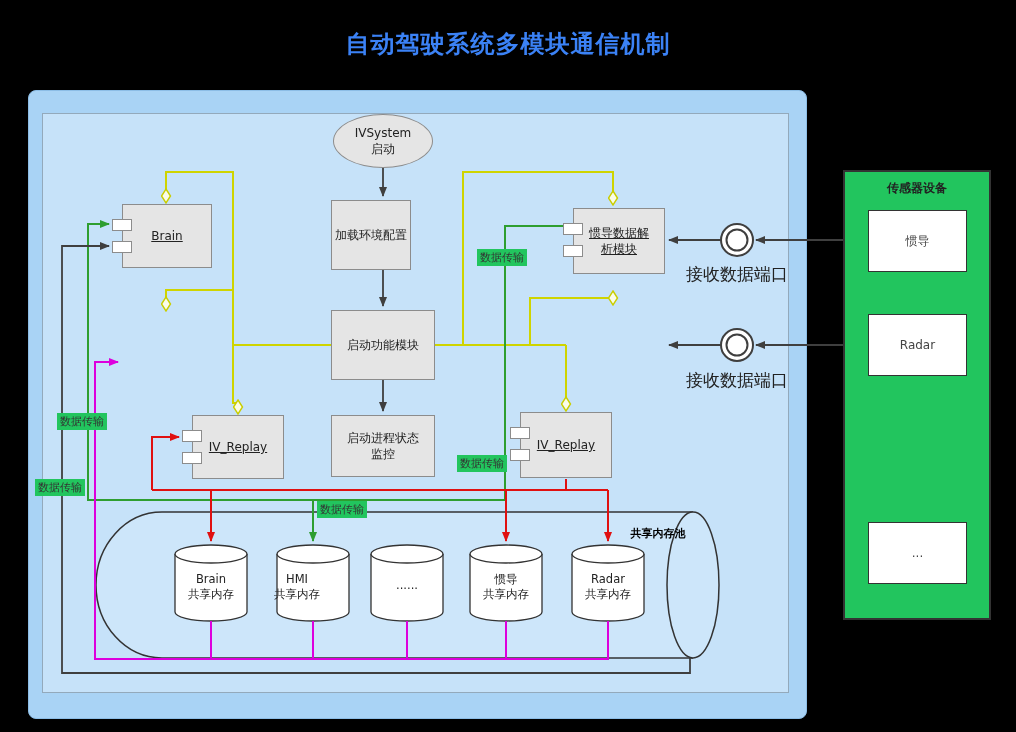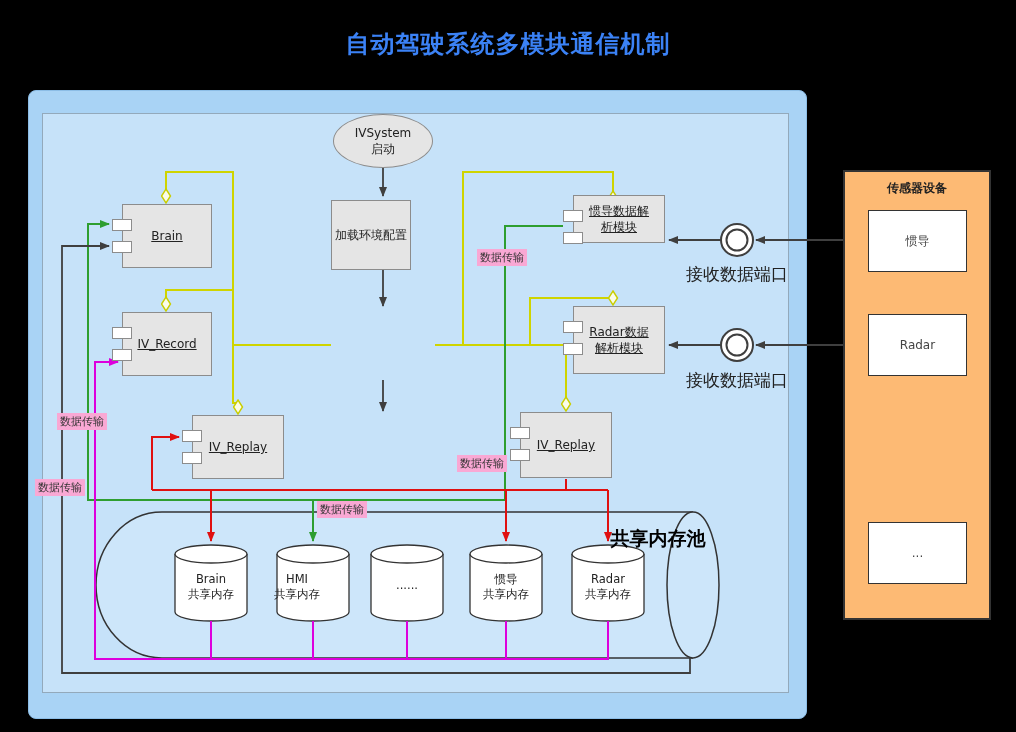--- a/index.html
+++ b/index.html
@@ -19,30 +19,30 @@
         line-height:1.35;}
   .ellipse{border-radius:50%;}
   .comp .lbl-u{text-decoration:underline;}
   .tab{position:absolute;left:-11px;width:20px;height:12px;background:#fff;
        border:1.5px solid #8c8c8c;box-sizing:border-box;}
   .tab.t1{top:14px;} .tab.t2{top:36px;}
   .txtpad{padding:0 10px;}
   .portlabel{position:absolute;width:120px;text-align:center;font-size:17px;
        color:#222;z-index:2;}
   .sensor-panel{position:absolute;left:843px;top:170px;width:148px;height:450px;
-       background:#fdba74;border:2px solid #333;z-index:2;box-sizing:border-box;}
+       background:#22c55e;border:2px solid #333;z-index:2;box-sizing:border-box;}
   .sensor-title{margin-top:8px;text-align:center;font-weight:bold;font-size:12px;color:#222;}
   .sensor-box{position:absolute;left:23px;width:99px;height:62px;background:#fff;
        border:1.5px solid #333;box-sizing:border-box;display:flex;align-items:center;
        justify-content:center;font-size:12px;color:#444;}
   .pool-label{position:absolute;left:600px;top:526px;width:116px;text-align:center;
-       font-weight:bold;font-size:19px;color:#000;z-index:2;}
+       font-weight:bold;font-size:11px;color:#000;z-index:2;}
   .cyl-label{position:absolute;width:90px;top:572px;text-align:center;font-size:11.5px;
        line-height:15px;color:#222;z-index:2;}
-  .edge-label{position:absolute;background:#f9a8d4;font-size:11px;color:#333;
+  .edge-label{position:absolute;background:#22c55e;font-size:11px;color:#333;
        padding:1px 3px;z-index:3;white-space:nowrap;}
 </style>
 </head>
 <body>
 
 <div class="stage">
 
   <div class="title">自动驾驶系统多模块通信机制</div>
 
   <div class="panel-outer"></div>
@@ -150,57 +150,53 @@
 
   <div class="node ellipse" style="left:333px;top:114px;width:100px;height:54px;">
     <span>IVSystem</span>
     <span>启动</span>
   </div>
 
   <div class="node" style="left:331px;top:200px;width:80px;height:70px;">
     <span>加载环境配置</span>
   </div>
 
-
+  <div class="node" style="left:331px;top:310px;width:104px;height:70px;">
+    <span>启动功能模块</span>
+  </div>
+
+  <div class="node txtpad" style="left:331px;top:415px;width:104px;height:62px;">
+    <span>启动进程状态监控</span>
+  </div>
 
   <div class="node comp" style="left:122px;top:204px;width:90px;height:64px;">
     <span class="tab t1"></span>
     <span class="tab t2"></span>
     <span class="lbl-u">Brain</span>
   </div>
 
-  <div class="node comp" style="left:122px;top:312px;width:90px;height:64px;">
-    <span class="tab t1"></span>
-    <span class="tab t2"></span>
-    <span class="lbl-u">IV_Record</span>
-  </div>
 
   <div class="node comp" style="left:192px;top:415px;width:92px;height:64px;">
     <span class="tab t1"></span>
     <span class="tab t2"></span>
     <span class="lbl-u">IV_Replay</span>
   </div>
 
   <div class="node comp" style="left:520px;top:412px;width:92px;height:66px;">
     <span class="tab t1"></span>
     <span class="tab t2"></span>
     <span class="lbl-u">IV_Replay</span>
   </div>
 
-  <div class="node comp txtpad" style="left:573px;top:195px;width:92px;height:48px;">
+  <div class="node comp txtpad" style="left:573px;top:208px;width:92px;height:66px;">
     <span class="tab t1"></span>
     <span class="tab t2"></span>
     <span class="lbl-u">惯导数据解析模块</span>
   </div>
 
-  <div class="node comp txtpad" style="left:573px;top:306px;width:92px;height:68px;">
-    <span class="tab t1"></span>
-    <span class="tab t2"></span>
-    <span class="lbl-u">Radar数据解析模块</span>
-  </div>
 
   <div class="portlabel" style="left:677px;top:263px;">接收数据端口</div>
   <div class="portlabel" style="left:677px;top:369px;">接收数据端口</div>
 
   <div class="sensor-panel">
     <div class="sensor-title">传感器设备</div>
     <div class="sensor-box" style="top:38px;">
       <span>惯导</span>
     </div>
     <div class="sensor-box" style="top:142px;">

